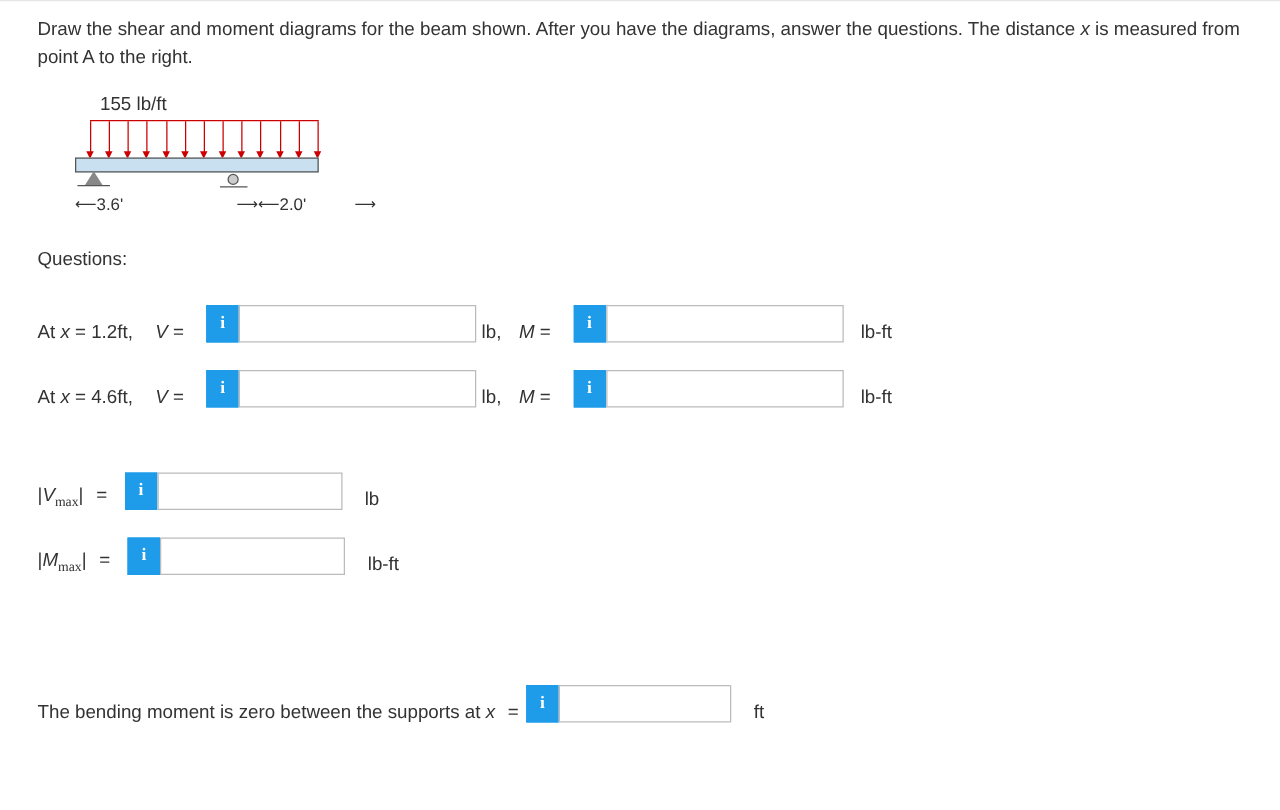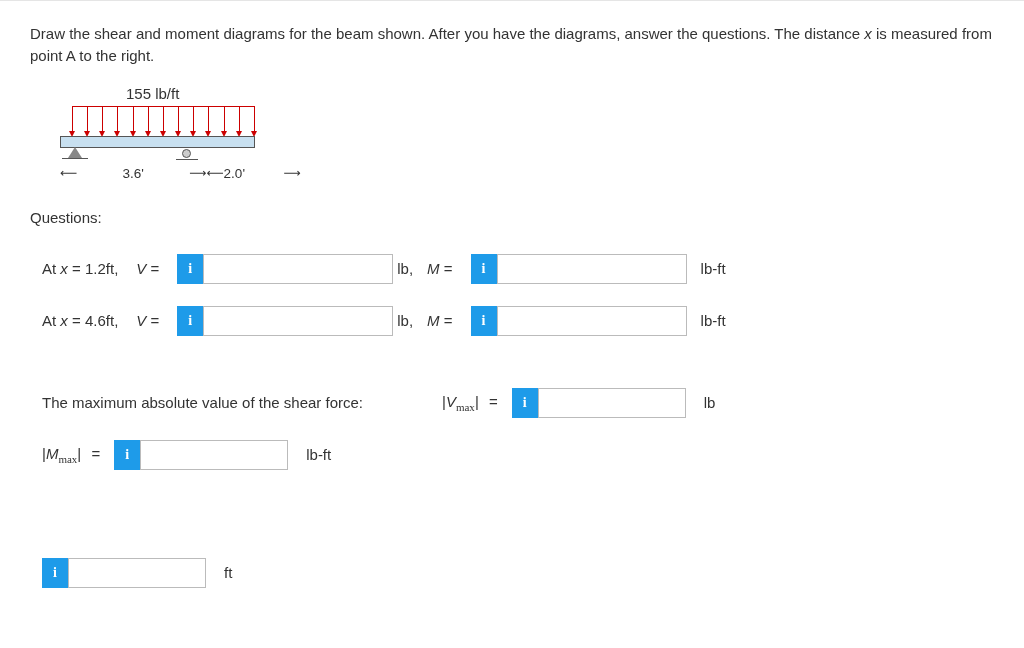--- a/index.html
+++ b/index.html
@@ -5,27 +5,27 @@
   * { box-sizing: border-box; }
   body {
     margin: 0;
     padding: 0;
     font-family: -apple-system, BlinkMacSystemFont, "Segoe UI", Arial, sans-serif;
     font-size: 15px;
     color: #333;
     background: #fff;
   }
   .page {
-    padding: 12px 30px 30px 30px;
+    padding: 2px 30px 30px 30px;
     width: 1024px;
     border-top: 1px solid #e5e5e5;
   }
   .intro { line-height: 1.45; margin: 10px 0 18px 0; }
   .diagram-block { margin: 8px 0 28px 0; }
-  .load-label { margin-left: 96px; margin-bottom: 4px; }
+  .load-label { margin-left: 50px; margin-bottom: 4px; }
   .diagram {
     width: 195px;
     height: 60px;
     position: relative;
     margin-left: 30px;
   }
   .load-region {
     position: absolute;
     top: 0; left: 12px; right: 0;
     height: 30px;
@@ -70,24 +70,24 @@
   }
   .ground1 { position:absolute; top:52px; left:2px; width:26px; border-top:1px solid #555;}
   .ground2 { position:absolute; top:53px; left:116px; width:22px; border-top:1px solid #555;}
   .dim-row {
     margin-left: 30px;
     display: flex;
     font-size: 13.5px;
     align-items: center;
   }
   .dim-arrow-l, .dim-arrow-r { font-size:12px; color:#333; }
-  .dim1 { display:inline-block; width:112px; text-align:center; }
+  .dim1 { display:inline-block; width:112px; }
   .dim2 { display:inline-block; width:60px; text-align:left; }
   .q-header { margin: 10px 0 28px 0; }
-  .row { display: flex; align-items: center; margin-bottom: 22px; flex-wrap: wrap; margin-left: 12px; }
+  .row { display: flex; align-items: flex-end; margin-bottom: 22px; flex-wrap: wrap; }
   .row-last { margin-top: 36px; }
   .label-cell { white-space: nowrap; }
   .gap-sm { margin-right: 8px; }
   .gap-md { margin-right: 18px; }
   .info-btn {
     width: 26px; height: 30px;
     background: #1e9be9;
     color: #fff;
     display: inline-flex;
     align-items: center;
@@ -195,39 +195,41 @@
       <span class="sym">M</span><span> =</span>
     </span>
     <span class="info-btn">i</span>
     <input class="text-input w-190" type="text" value="" style="">
     <span class="label-cell" style="margin-left:14px">lb-ft</span>
   </div>
 
   <div class="section-gap"></div>
 
   <div class="row">
-    <span class="prompt-wide">The maximum absolute value of the shear force:</span>
     <span class="label-cell gap-sm">
       <span>|</span><span class="sym">V</span><span class="sub">max</span><span>|</span><span class="eq-ml"> =</span>
     </span>
     <span class="info-btn">i</span>
     <input class="text-input w-148" type="text" value="" style="">
     <span class="label-cell" style="margin-left:18px">lb</span>
   </div>
 
   <div class="row">
     <span class="label-cell gap-sm">
       <span>|</span><span class="sym">M</span><span class="sub">max</span><span>|</span><span class="eq-ml"> =</span>
     </span>
     <span class="info-btn">i</span>
     <input class="text-input w-148" type="text" value="" style="">
     <span class="label-cell" style="margin-left:18px">lb-ft</span>
   </div>
 
   <div class="section-gap"></div>
 
   <div class="row row-last">
+    <span class="label-cell">
+      <span>The bending moment is zero between the supports at </span><span class="sym">x</span><span class="eq-ml"> =</span>
+    </span>
     <span class="info-btn">i</span>
     <input class="text-input w-138" type="text" value="" style="">
     <span class="label-cell" style="margin-left:18px">ft</span>
   </div>
 
 </div>
 
 </body></html>

